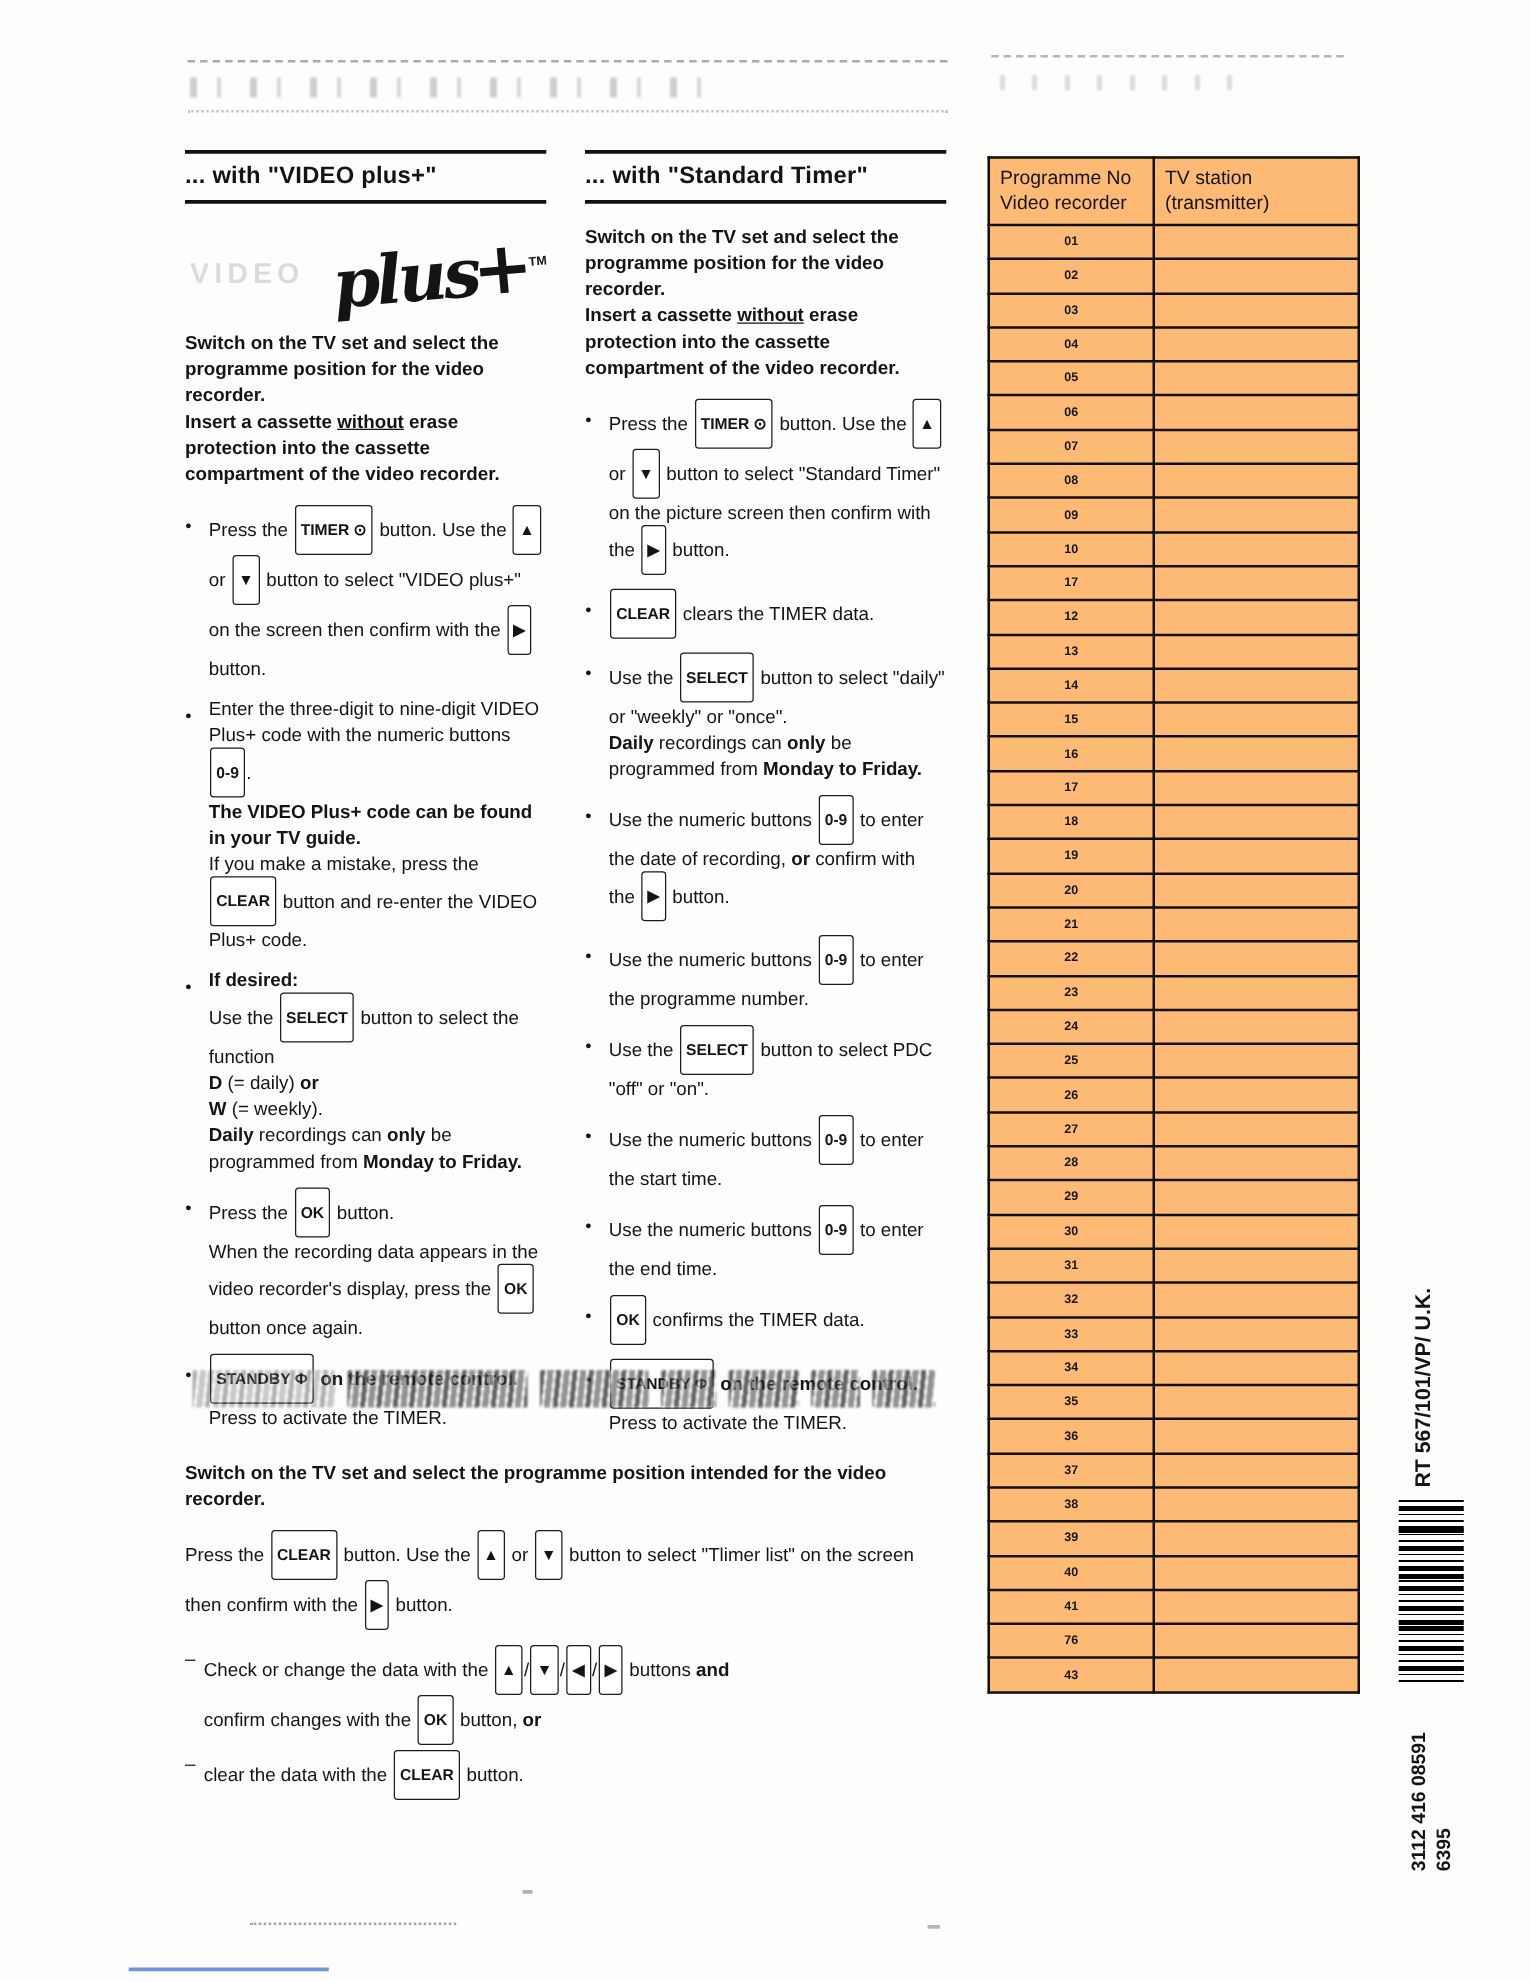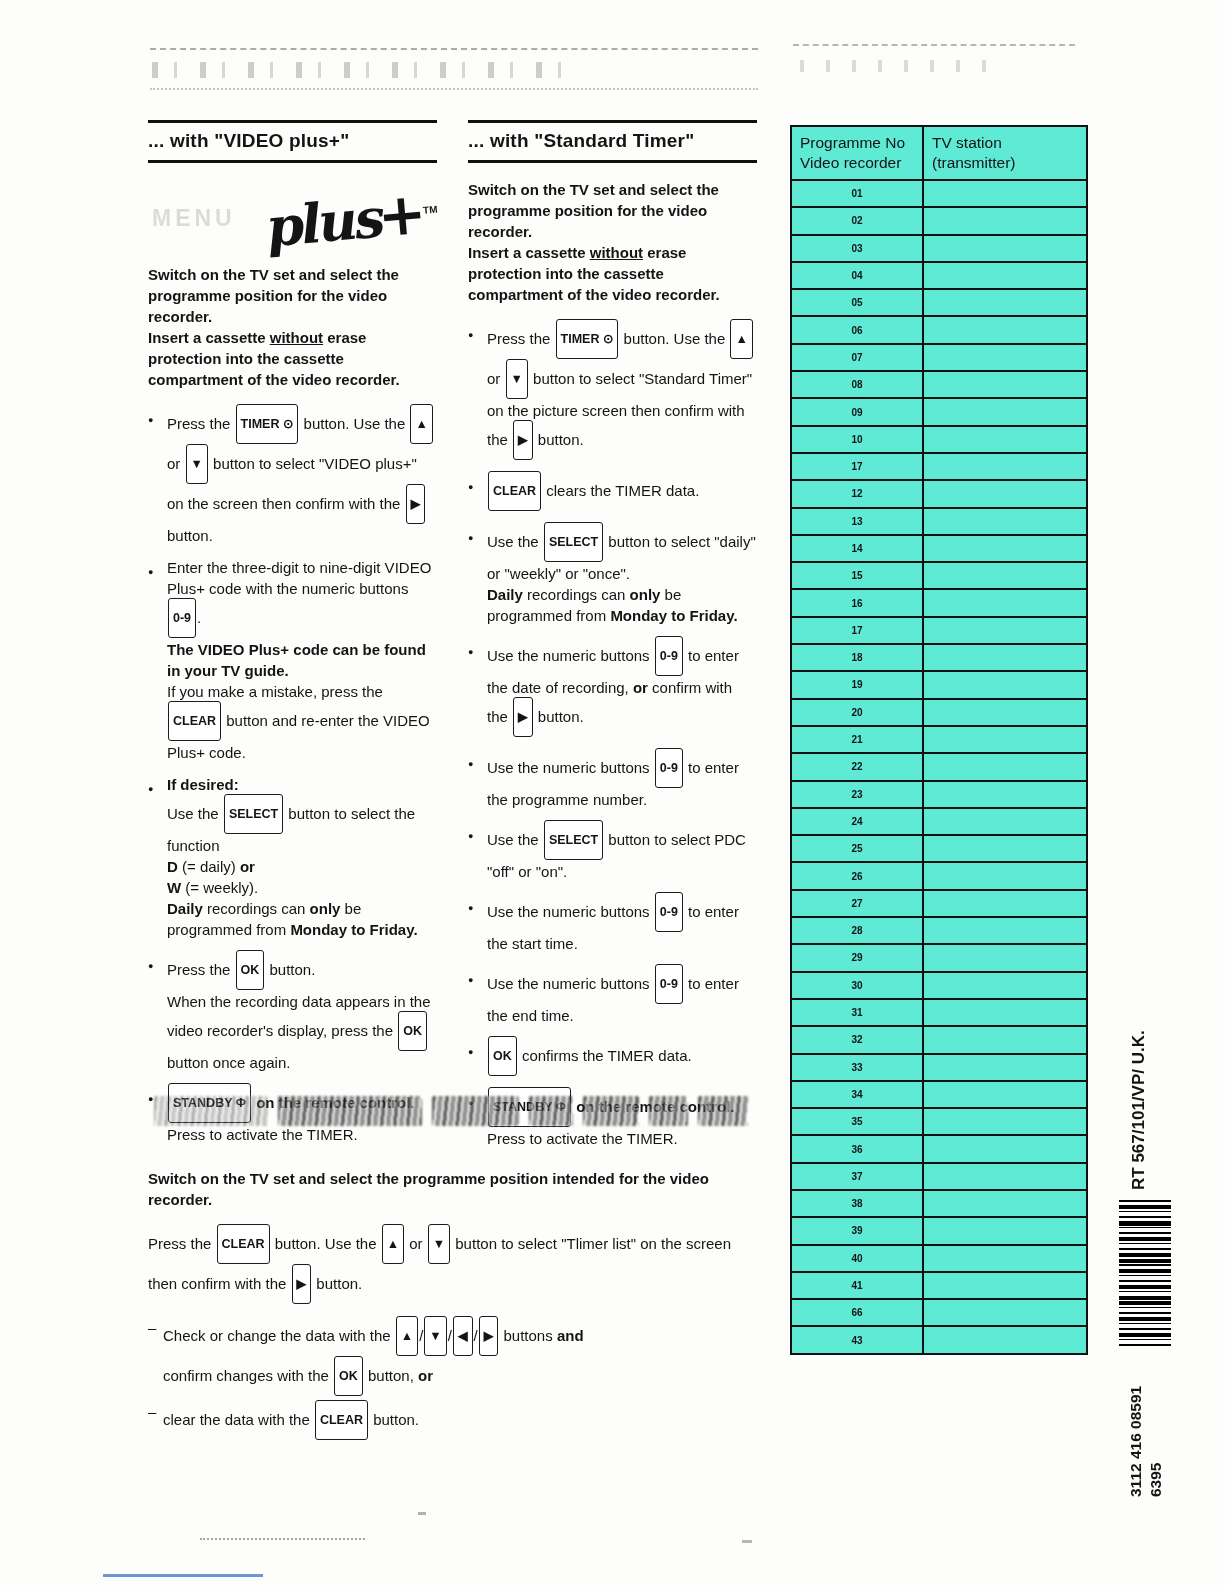--- a/index.html
+++ b/index.html
@@ -88,21 +88,21 @@
   .blob4{ width:46px; }
   .blob5{ width:58px; }
   .blob6{ width:40px; }
   .blob7{ width:52px; }
   .bottom-intro{ font-weight:bold; margin-top:32px; }
   .bottom-para{ margin-top:15px; }
 
   
   .prog-table{
     position:absolute; left:790px; top:125px; width:287px;
-    border-collapse:collapse; table-layout:fixed; background:#5eead4;
+    border-collapse:collapse; table-layout:fixed; background:#fdba74;
   }
   .prog-table th, .prog-table td{ border:2px solid #111; }
   .prog-table th{
     height:54px; font-weight:normal; font-size:15.5px; line-height:20px;
     text-align:left; vertical-align:middle; padding:2px 8px;
   }
   .prog-table th.c1{ width:132px; }
   .prog-table th.c2{ width:164px; }
   .prog-table td{ height:27.3px; padding:0; }
   .prog-table td.num{ text-align:center; font-weight:bold; font-size:10px; }
@@ -137,21 +137,21 @@
   <div class="artifact a-bot1"></div>
   <div class="artifact a-bot2"></div>
   <div class="artifact a-bot3"></div>
   <div class="artifact blue-line"></div>
 
   <section class="col col-left">
     <header class="col-heading">
       <h2>... with "VIDEO plus+"</h2>
     </header>
     <div class="logo">
-      <span class="logo-faded">MENU</span>
+      <span class="logo-faded">VIDEO</span>
       <span class="logo-script"><span>plus</span><span class="logo-plus">+</span><span class="logo-tm">TM</span></span>
     </div>
     <p class="intro"><span class="b">Switch on the TV set and select the programme position for the video recorder.</span><br><span class="b">Insert a cassette </span><span class="b u">without</span><span class="b"> erase protection into the cassette compartment of the video recorder.</span></p>
     <div class="bullets">
         <div class="bullet">
           <span class="marker">●</span>
           <div class="btext">Press the <span class="keycap">TIMER ⊙</span> button. Use the <span class="keycap">▲</span> or <span class="keycap">▼</span> button to select "VIDEO plus+" on the screen then confirm with the <span class="keycap">▶</span> button.</div>
         </div>
         <div class="bullet">
           <span class="marker">●</span>
@@ -417,21 +417,21 @@
         </tr>
         <tr>
           <td class="num">40</td>
           <td class="station"></td>
         </tr>
         <tr>
           <td class="num">41</td>
           <td class="station"></td>
         </tr>
         <tr>
-          <td class="num">66</td>
+          <td class="num">76</td>
           <td class="station"></td>
         </tr>
         <tr>
           <td class="num">43</td>
           <td class="station"></td>
         </tr>
       </tbody>
   </table>
 
   <div class="side-model">RT 567/101/VP/ U.K.</div>

